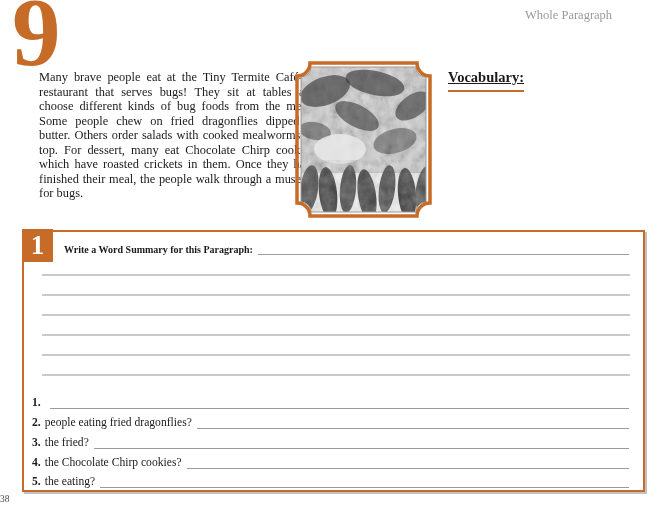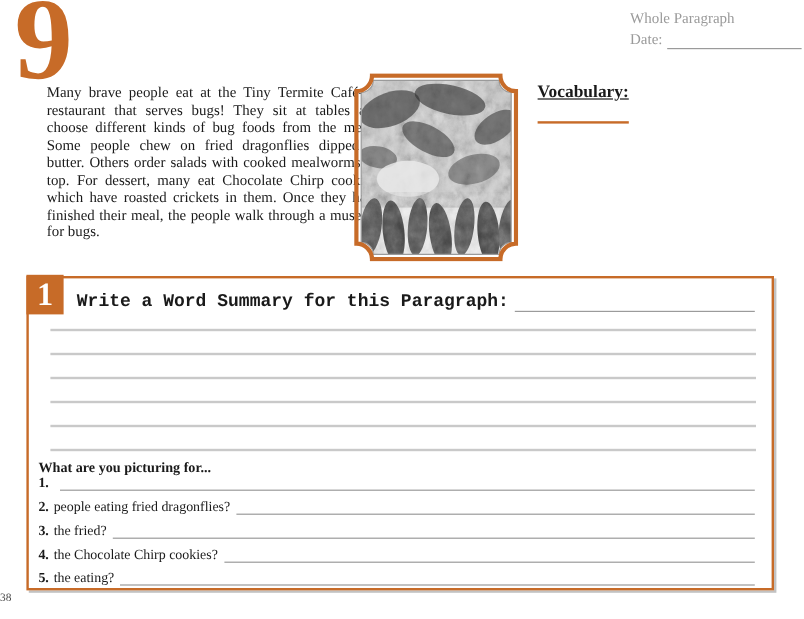--- a/index.html
+++ b/index.html
@@ -41,42 +41,42 @@
   }
   
   .photo{position:absolute;left:295px;top:61px;}
   
   .vocab{position:absolute;left:448px;top:68px;width:218px;}
   .vocab-head{
     display:inline-block;
     font-size:14.5px;font-weight:bold;
     text-decoration:underline;
     border-bottom:2.5px solid var(--orange);
-    padding-bottom:15px;line-height:1.1;
+    padding-bottom:4px;line-height:1.1;
   }
   .vocab-entries{margin-top:9px;font-size:12.6px;line-height:1.3;}
   .vocab-entries b{font-weight:bold;}
   
   .box{
     position:absolute;left:22px;top:230px;width:623px;height:262px;
     border:2px solid var(--orange);
     background:#fff;
     box-shadow:2px 2px 0 rgba(120,120,120,.45);
   }
   .badge{
     position:absolute;left:-2px;top:-3px;width:31px;height:33px;
     background:var(--orange);
     color:#fff;font-size:27px;font-weight:bold;
     display:flex;align-items:center;justify-content:center;
     line-height:1;
   }
   .summary-row{
     position:absolute;left:40px;right:14px;top:11px;
     display:flex;align-items:flex-end;
-    font-size:15px;font-weight:bold;font-family:Liberation Mono, monospace;
+    font-size:10px;font-weight:bold;
   }
   .fill-line{flex:1;border-bottom:1px solid var(--ans-line);margin-left:5px;height:12px;}
   .rule{
     position:absolute;left:18px;right:13px;height:0;
     border-top:2px solid var(--rule);
   }
   .picturing{
     position:absolute;left:8px;top:150px;
     font-size:11.8px;font-weight:bold;
   }
@@ -94,24 +94,20 @@
 </style>
 </head>
 <body>
 
 <div class="page">
 
   <div class="lesson-num">9</div>
 
   <div class="corner">
     <div>Whole Paragraph</div>
-    <div class="date-row">
-      <span>Date:</span>
-      <span class="date-fill"></span>
-    </div>
   </div>
 
   <div class="intro">Many brave people eat at the Tiny Termite Café—a restaurant that serves bugs!  They sit at tables and choose different kinds of bug foods from the menu.  Some people chew on fried dragonflies dipped in butter.  Others order salads with cooked mealworms on top.  For dessert, many eat Chocolate Chirp cookies, which have roasted crickets in them.  Once they have finished their meal, the people walk through a museum for bugs.</div>
 
   <div class="photo">
     <svg width="137" height="157" viewBox="0 0 137 157">
       <defs>
         <clipPath id="photoclip">
           <path d="M16,6 H121 A10 10 0 0 0 131,16 V141 A10 10 0 0 0 121,151 H16 A10 10 0 0 0 6,141 V16 A10 10 0 0 0 16,6 Z"></path>
         </clipPath>
@@ -157,21 +153,20 @@
       <span class="fill-line"></span>
     </div>
 
     <div class="rule" style="top:42px"></div>
     <div class="rule" style="top:62px"></div>
     <div class="rule" style="top:82px"></div>
     <div class="rule" style="top:102px"></div>
     <div class="rule" style="top:122px"></div>
     <div class="rule" style="top:142px"></div>
 
-    <div class="picturing">What are you picturing for...</div>
 
     <div class="q-row" style="top:164px">
       <span class="num">1.</span>
       <span class="fill-line"></span>
     </div>
     <div class="q-row" style="top:184px">
       <span class="num">2.</span>
       <span>people eating fried dragonflies?</span>
       <span class="fill-line"></span>
     </div>

